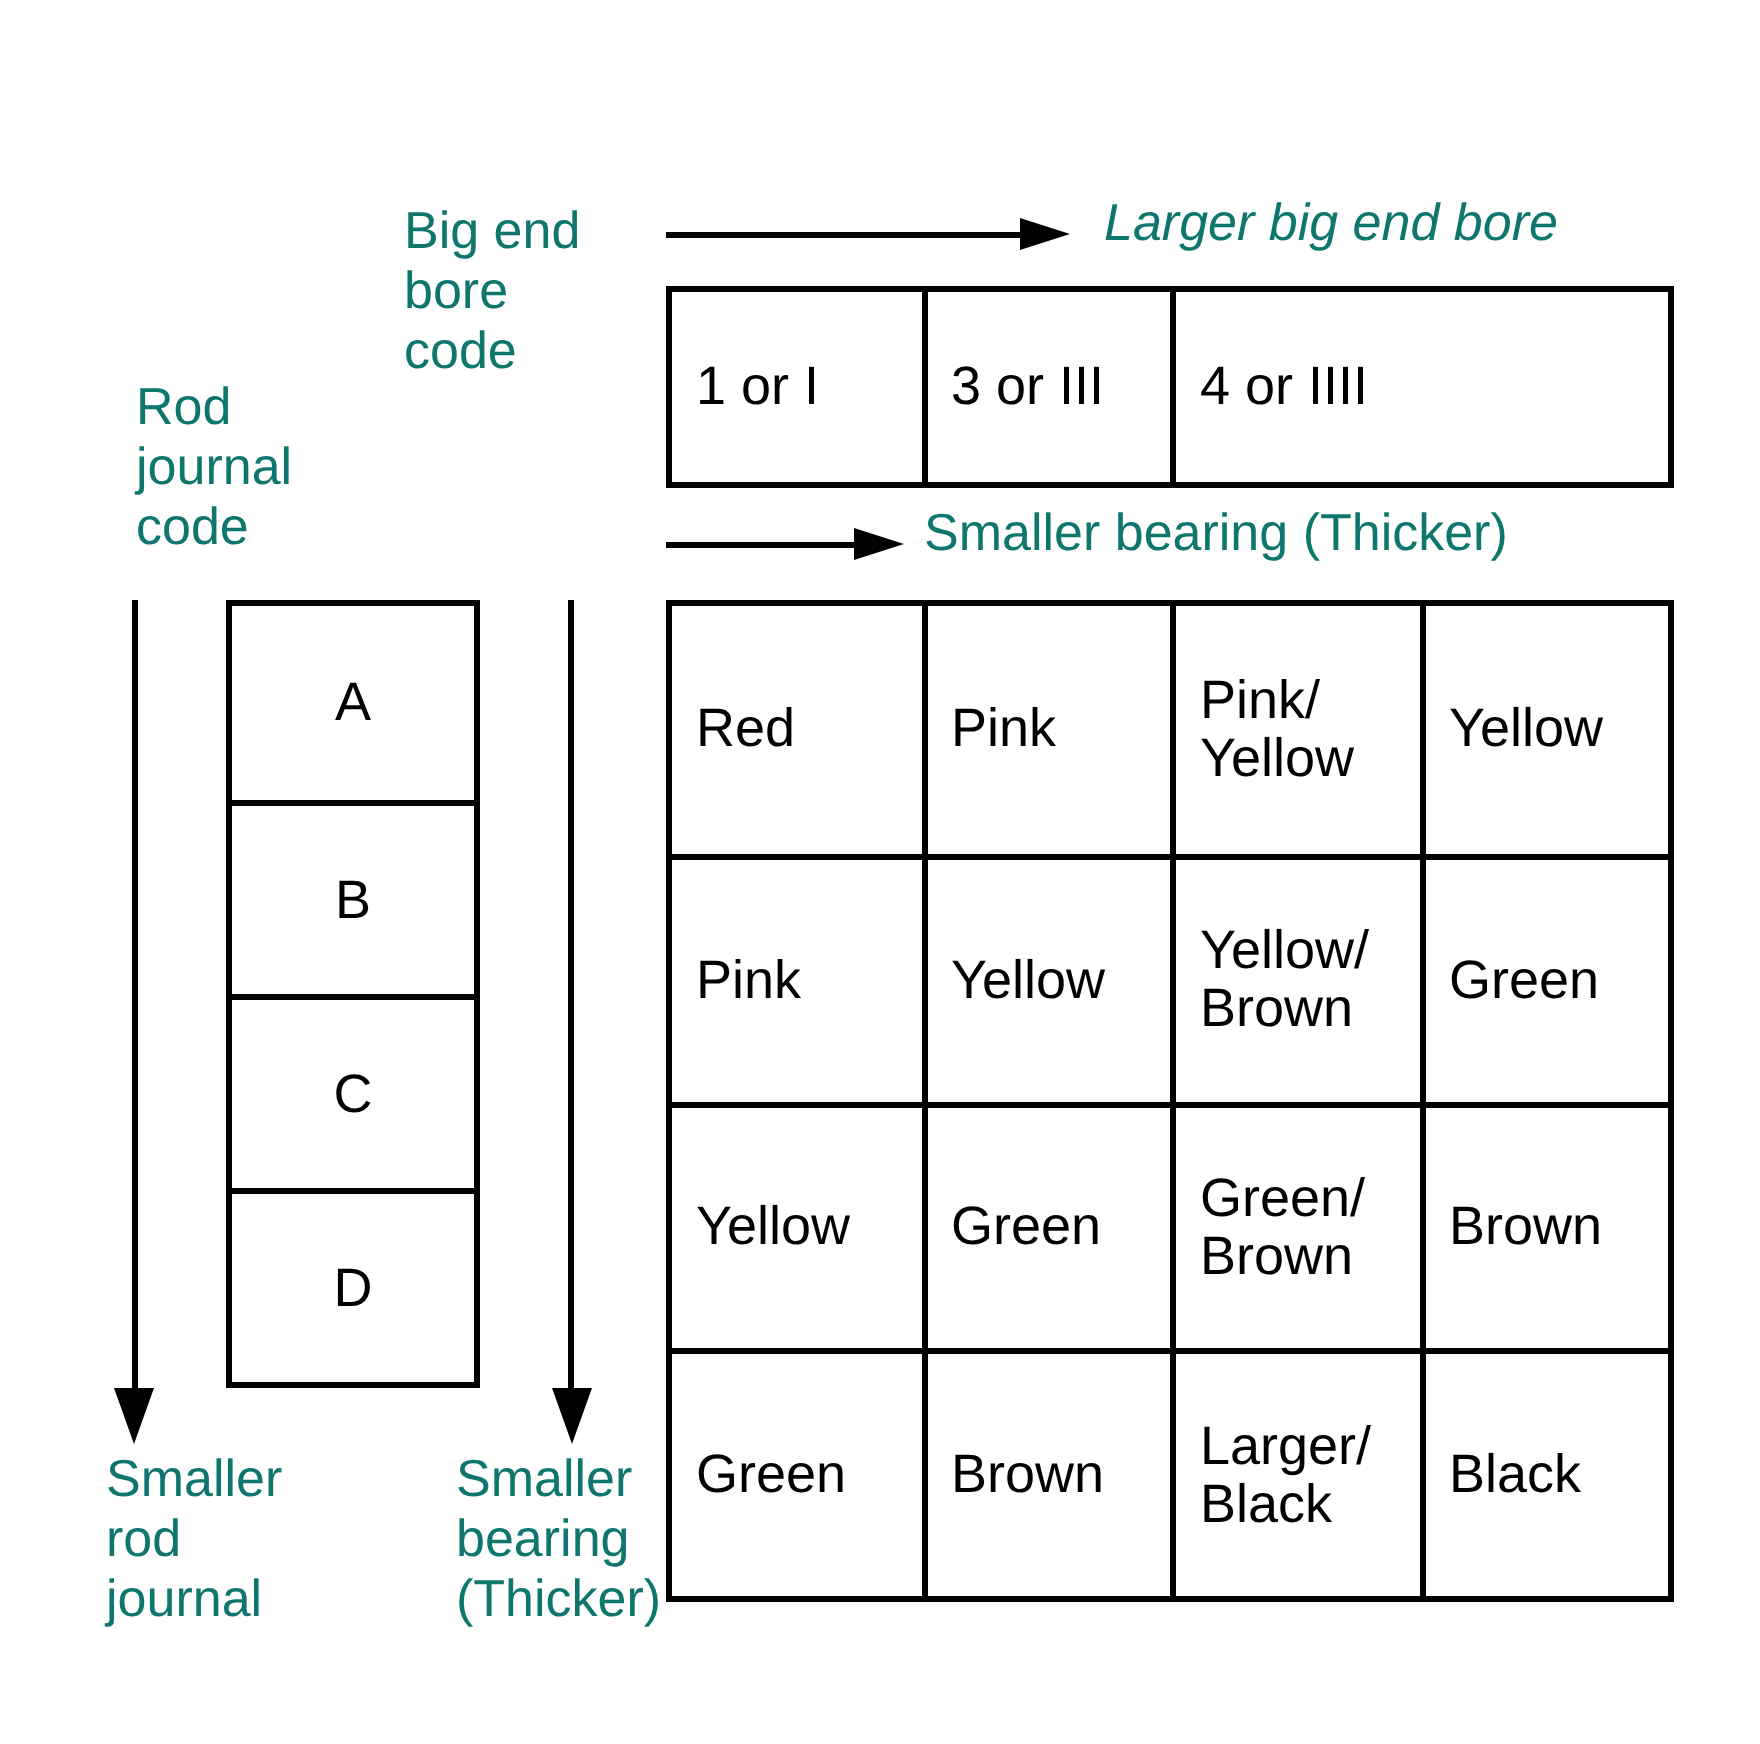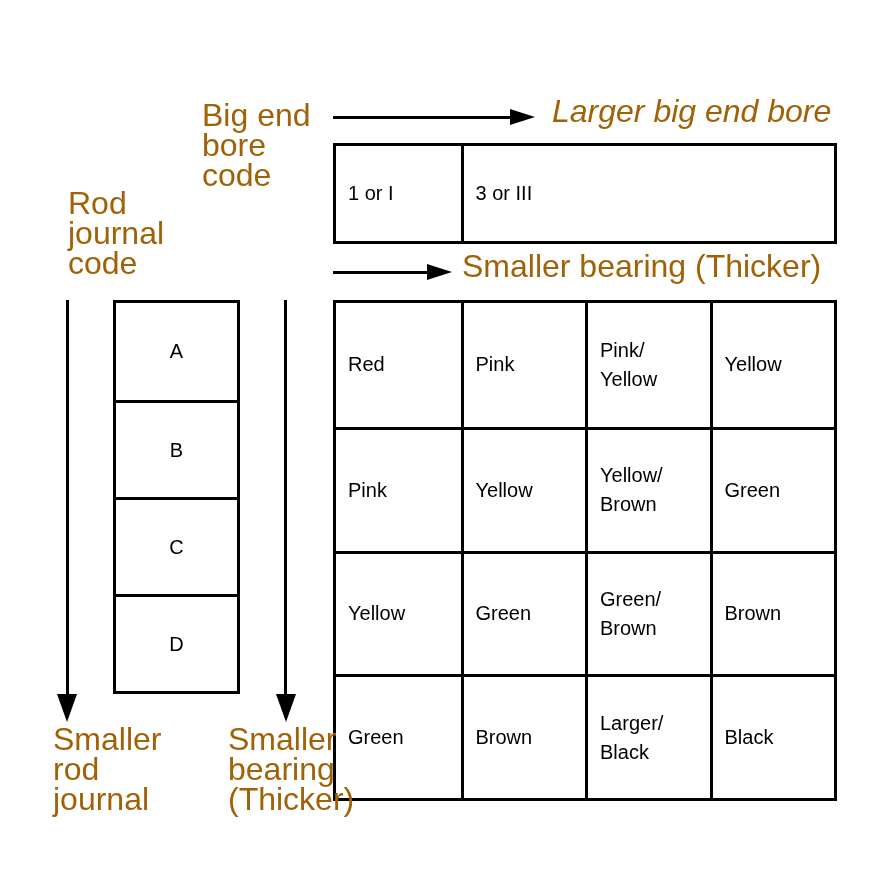--- a/index.html
+++ b/index.html
@@ -10,24 +10,24 @@
     color: #000;
   }
   .canvas {
     position: relative;
     width: 880px; height: 872px;
     background: #ffffff;
     overflow: hidden;
   }
   .lbl {
     position: absolute;
-    font-size: 32px;
+    font-size: 26px;
     line-height: 30px;
     white-space: pre-line;
-    color: #a16207;
+    color: #0f766e;
   }
   .single { line-height: 30px; white-space: nowrap; }
 
   
   .hline { position: absolute; height: 3px; background: #000; }
   .hhead {
     position: absolute; width: 0; height: 0;
     border-top: 8px solid transparent;
     border-bottom: 8px solid transparent;
     border-left: 25px solid #000;
@@ -43,21 +43,21 @@
   
   .tbl {
     position: absolute;
     border: 3px solid #000;
     display: grid;
     background: #ffffff;
   }
   .cell {
     display: flex;
     align-items: center;
-    font-size: 20px;
+    font-size: 27px;
     line-height: 29px;
     white-space: pre-line;
     padding-left: 12px;
     overflow: hidden;
   }
   .hdr-tbl { grid-template-columns: repeat(4, 1fr); }
   .hdr-tbl .cell + .cell { border-left: 3px solid #000; }
 
   .jcol-tbl { grid-template-rows: repeat(4, 1fr); }
   .jcol-tbl .cell { justify-content: center; padding-left: 0; }
@@ -81,20 +81,21 @@
 
   <div>
     <div class="hline" style="left:333px; top:116px; width:177px;"></div>
     <div class="hhead" style="left:510px; top:109px;"></div>
   </div>
   <div class="lbl single" style="left:552px; top:96px;font-style:italic;">Larger big end bore</div>
 
   <div class="tbl hdr-tbl" style="left:333px; top:143px; width:504px; height:101px;">
     <div class="cell">1 or I</div>
     <div class="cell">3 or III</div>
+    <div class="cell">4 or IIII</div>
   </div>
 
   <div>
     <div class="hline" style="left:333px; top:271px; width:94px;"></div>
     <div class="hhead" style="left:427px; top:264px;"></div>
   </div>
   <div class="lbl single" style="left:462px; top:251px;">Smaller bearing (Thicker)</div>
 
   <div class="lbl" style="left:68px; top:188px;">Rod
 journal

